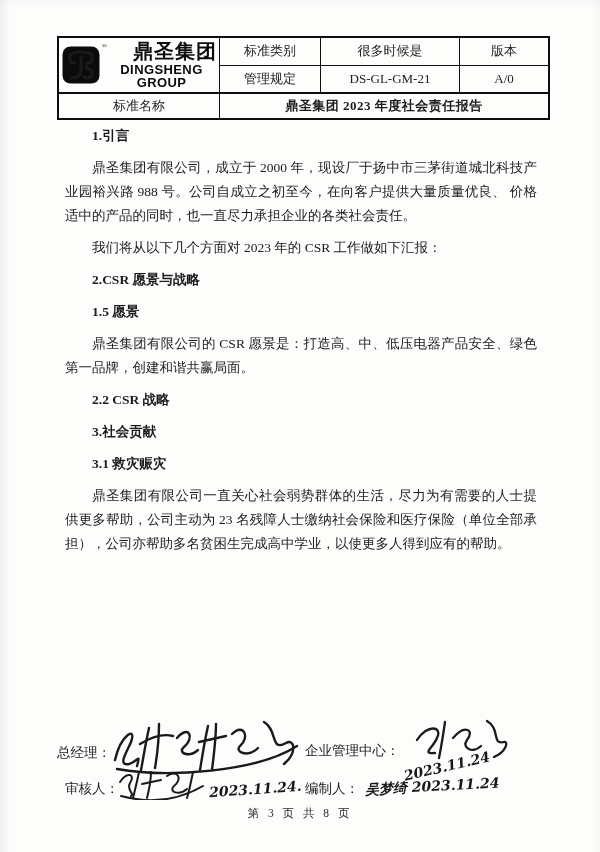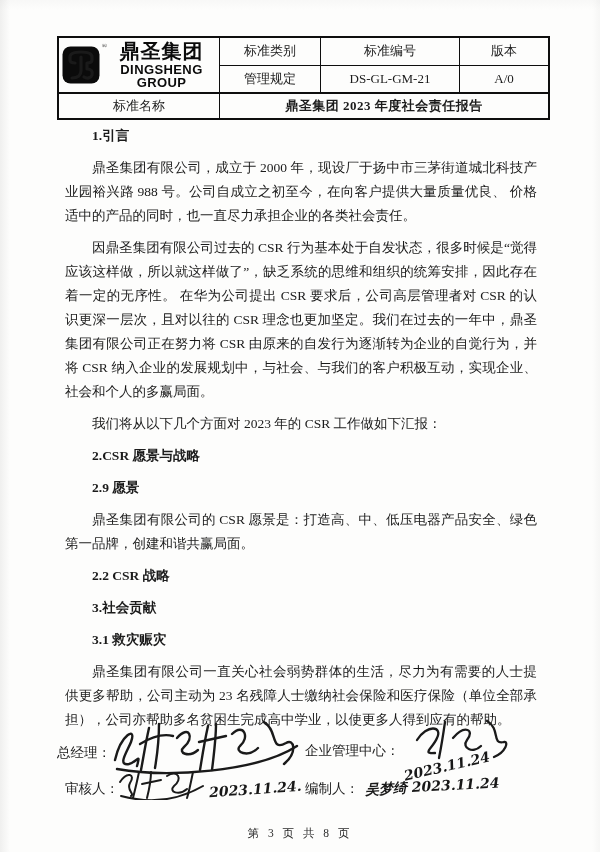--- a/index.html
+++ b/index.html
@@ -36,21 +36,21 @@
   table.hdr tr.name-row td{border-top:2.2px solid #0e0e0e;height:24px;}
   td.logo-cell{width:160px;}
   td.c-cat{width:100px;}
   td.c-num{width:138px;}
   td.c-ver{width:88px;}
   .doc-title{font-weight:bold;letter-spacing:.5px;}
 
   .logo-wrap{display:flex;align-items:center;justify-content:center;gap:5px;padding:3px 2px;}
   .logo-mark{position:relative;width:40px;height:40px;flex:0 0 auto;}
   .logo-reg{position:absolute;top:-3px;right:-6px;font-size:7px;color:#111;}
-  .logo-text{display:flex;flex-direction:column;align-items:center;line-height:1;}
+  .logo-text{display:flex;flex-direction:column;align-items:flex-end;line-height:1;}
   .logo-cn{
     font-family:"Liberation Sans","DejaVu Sans",sans-serif;
     font-weight:900;font-size:20px;letter-spacing:1px;color:#0b0b0b;
   }
   .logo-en{
     font-family:"Liberation Sans","DejaVu Sans",sans-serif;
     font-weight:700;font-size:13px;letter-spacing:.4px;color:#0b0b0b;margin-top:2px;
   }
 
   
@@ -78,21 +78,21 @@
     font-family:"DejaVu Serif",serif;font-style:italic;font-weight:bold;
     color:#181818;
   }
   .hand-mc-date{left:346px;top:30px;font-size:14px;transform:rotate(-13deg);}
   .hand-rev-date{left:152px;top:53px;font-size:14px;transform:rotate(-4deg);}
   .hand-comp{left:308px;top:50px;font-size:14px;transform:rotate(-3deg);}
 
   
   .footer{
     position:absolute;left:0;top:806px;width:100%;
-    text-align:center;font-size:11.5px;letter-spacing:3px;color:#2a2a2a;margin-top:20px;
+    text-align:center;font-size:11.5px;letter-spacing:3px;color:#2a2a2a;
   }
   svg path{fill:none;stroke:#1a1a1a;stroke-linecap:round;stroke-linejoin:round;}
 </style>
 </head>
 <body>
 
 <div class="page">
 
   <table class="hdr">
     <tbody>
@@ -108,42 +108,41 @@
             </svg>
             <span class="logo-reg">®</span>
           </span>
           <span class="logo-text">
             <span class="logo-cn">鼎圣集团</span>
             <span class="logo-en">DINGSHENG GROUP</span>
           </span>
         </div>
       </td>
       <td class="c-cat">标准类别</td>
-      <td class="c-num">标准编号</td>
+      <td class="c-num">很多时候是</td>
       <td class="c-ver">版本</td>
     </tr>
     <tr>
       <td>管理规定</td>
       <td>DS-GL-GM-21</td>
       <td>A/0</td>
     </tr>
     <tr class="name-row">
       <td>标准名称</td>
       <td colspan="3" class="doc-title">鼎圣集团 2023 年度社会责任报告</td>
     </tr>
   </tbody>
     </table>
 
   <div class="doc-body">
       <p class="heading">1.引言</p>
       <p class="para">鼎圣集团有限公司，成立于 2000 年，现设厂于扬中市三茅街道城北科技产业园裕兴路 988 号。公司自成立之初至今，在向客户提供大量质量优良、 价格适中的产品的同时，也一直尽力承担企业的各类社会责任。</p>
-      <p class="para">因鼎圣集团有限公司过去的 CSR 行为基本处于自发状态，很多时候是“觉得应该这样做，所以就这样做了”，缺乏系统的思维和组织的统筹安排，因此存在着一定的无序性。 在华为公司提出 CSR 要求后，公司高层管理者对 CSR 的认识更深一层次，且对以往的 CSR 理念也更加坚定。我们在过去的一年中，鼎圣集团有限公司正在努力将 CSR 由原来的自发行为逐渐转为企业的自觉行为，并将 CSR 纳入企业的发展规划中，与社会、与我们的客户积极互动，实现企业、社会和个人的多赢局面。</p>
       <p class="para">我们将从以下几个方面对 2023 年的 CSR 工作做如下汇报：</p>
       <p class="heading">2.CSR 愿景与战略</p>
-      <p class="heading">2.9 愿景</p>
+      <p class="heading">1.5 愿景</p>
       <p class="para">鼎圣集团有限公司的 CSR 愿景是：打造高、中、低压电器产品安全、绿色第一品牌，创建和谐共赢局面。</p>
       <p class="heading">2.2 CSR 战略</p>
       <p class="heading">3.社会贡献</p>
       <p class="heading">3.1 救灾赈灾</p>
       <p class="para">鼎圣集团有限公司一直关心社会弱势群体的生活，尽力为有需要的人士提供更多帮助，公司主动为 23 名残障人士缴纳社会保险和医疗保险（单位全部承担），公司亦帮助多名贫困生完成高中学业，以使更多人得到应有的帮助。</p>
     </div>
 
   <div class="sigs">
     <span class="sig-label lbl-gm">总经理：</span>
     <span class="sig-svg svg-gm">

